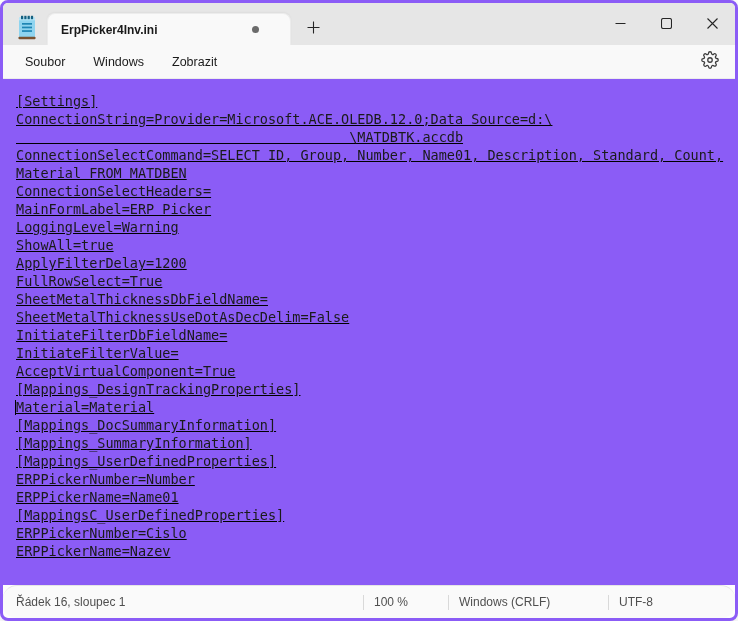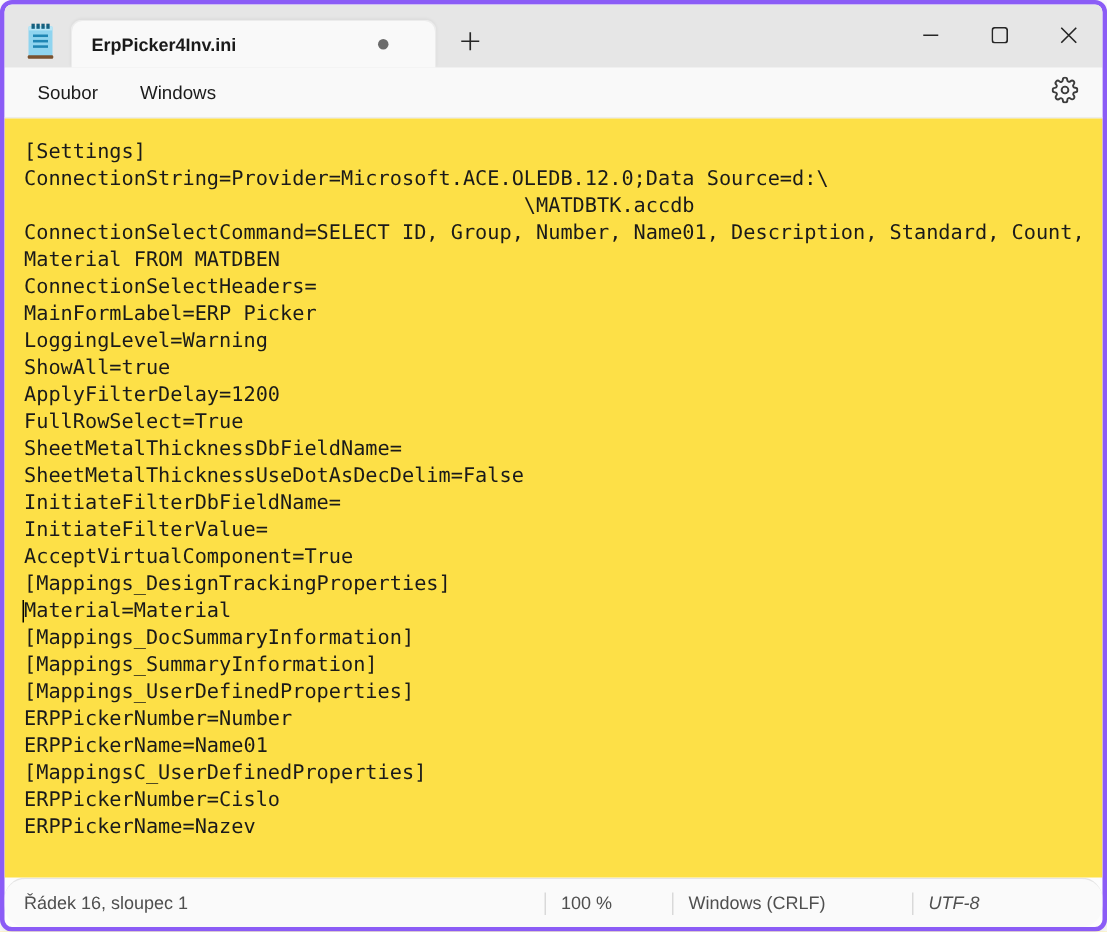--- a/index.html
+++ b/index.html
@@ -59,42 +59,42 @@
     padding:0 14px; height:26px; line-height:26px;
     font-size:12.5px; color:#1b1b1b; border-radius:4px; cursor:default;
   }
   .gear-btn {
     margin-left:auto; margin-right:9px;
     width:32px; height:28px; border:none; background:transparent;
     display:flex; align-items:center; justify-content:center; cursor:default;
   }
 
   
-  .editor { position:relative; flex:1; background:#fde047; overflow:hidden; }
+  .editor { position:relative; flex:1; background:#8b5cf6; overflow:hidden;text-decoration:underline; }
   .editor pre {
     font-family:"DejaVu Sans Mono","Liberation Mono",monospace;
     font-size:13.5px; line-height:18px;
     color:#1a1a1a;
     padding:13px 0 0 13px;
     white-space:pre;
   }
   .caret { position:absolute; left:12px; top:321px; width:1.3px; height:15px; background:#000; }
 
   
   .statusbar {
     height:33px; flex:none; background:#fafafa;
     border-top:1px solid #e5e5e5;
     display:flex; align-items:center;
     font-size:12px; color:#4f4f4f;border-radius:14px;
   }
   .sb-cell { display:flex; align-items:center; height:100%; white-space:nowrap; }
   .sb-pos { width:360px; padding-left:13px; }
   .sb-zoom { width:84px; padding-left:10px; }
   .sb-eol { width:159px; padding-left:10px; }
-  .sb-enc { flex:1; padding-left:10px;font-style:italic; }
+  .sb-enc { flex:1; padding-left:10px; }
   .sb-sep { width:1px; height:15px; background:#d9d9d9; flex:none; }
 </style>
 </head>
 <body>
 
 <div class="window">
 
   <div class="titlebar">
     <span class="app-icon">
       <svg width="18" height="25" viewBox="0 0 18 25">
@@ -145,20 +145,21 @@
             <path d="M0.5 0.5 L10.5 10.5 M10.5 0.5 L0.5 10.5" stroke="#262626" stroke-width="1.1" fill="none"></path>
           </svg>
         </span>
       </button>
     </div>
   </div>
 
   <div class="menubar">
     <div class="menu-item">Soubor</div>
     <div class="menu-item">Windows</div>
+    <div class="menu-item">Zobrazit</div>
     <button class="gear-btn">
       <span>
         <svg width="18" height="18" viewBox="0 0 24 24" fill="none" stroke="#3d3d3d" stroke-width="1.7" stroke-linecap="round" stroke-linejoin="round">
           <circle cx="12" cy="12" r="3"></circle>
           <path d="M19.4 15a1.65 1.65 0 0 0 .33 1.82l.06.06a2 2 0 1 1-2.83 2.83l-.06-.06a1.65 1.65 0 0 0-1.82-.33 1.65 1.65 0 0 0-1 1.51V21a2 2 0 1 1-4 0v-.09A1.65 1.65 0 0 0 9 19.4a1.65 1.65 0 0 0-1.82.33l-.06.06a2 2 0 1 1-2.83-2.83l.06-.06a1.65 1.65 0 0 0 .33-1.82 1.65 1.65 0 0 0-1.51-1H3a2 2 0 1 1 0-4h.09A1.65 1.65 0 0 0 4.6 9a1.65 1.65 0 0 0-.33-1.82l-.06-.06a2 2 0 1 1 2.83-2.83l.06.06a1.65 1.65 0 0 0 1.82.33H9a1.65 1.65 0 0 0 1-1.51V3a2 2 0 1 1 4 0v.09a1.65 1.65 0 0 0 1 1.51 1.65 1.65 0 0 0 1.82-.33l.06-.06a2 2 0 1 1 2.83 2.83l-.06.06a1.65 1.65 0 0 0-.33 1.82V9a1.65 1.65 0 0 0 1.51 1H21a2 2 0 1 1 0 4h-.09a1.65 1.65 0 0 0-1.51 1z"></path>
         </svg>
       </span>
     </button>
   </div>
 

